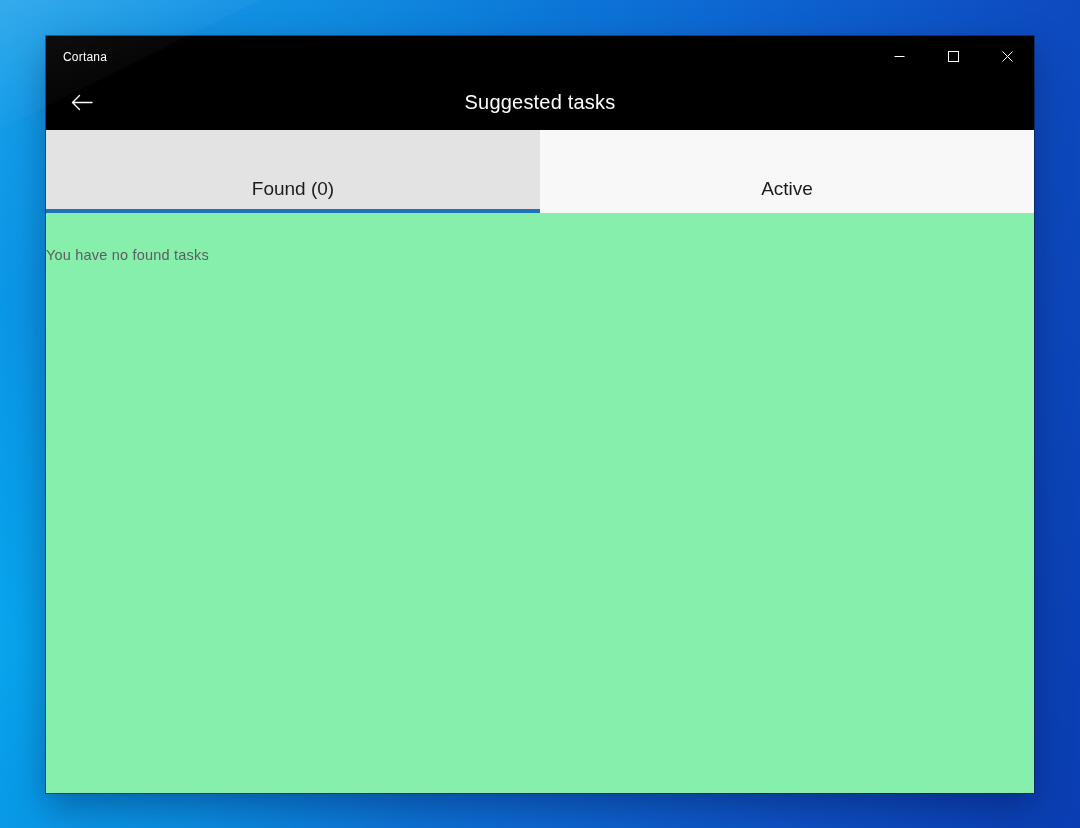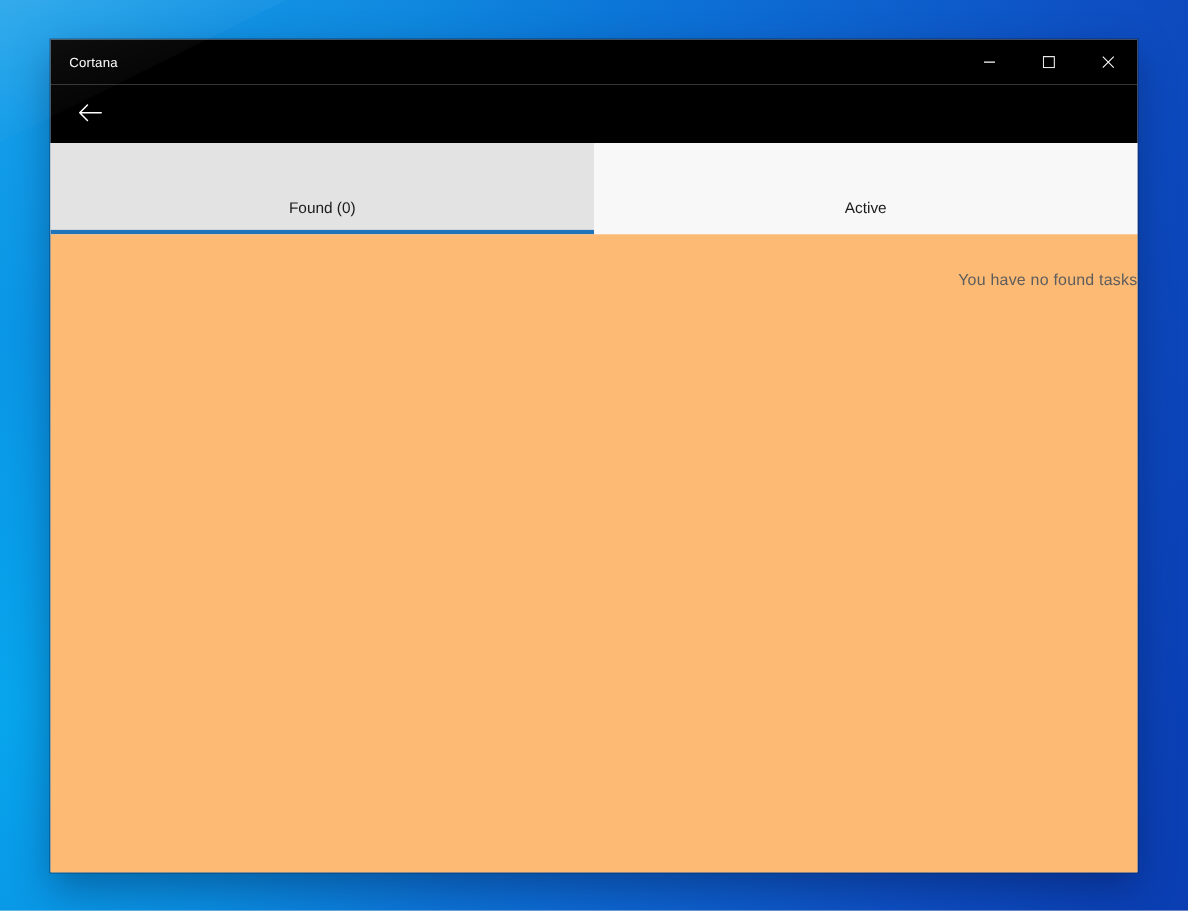--- a/index.html
+++ b/index.html
@@ -60,31 +60,31 @@
   }
   .page-title {
     color: #fff; font-size: 20px; font-weight: 400; letter-spacing: .2px;
     padding-bottom: 2px;
   }
 
   
   .tabs { display: flex; height: 83px; flex: 0 0 auto; background: #f8f8f8; }
   .tab {
     flex: 1 1 0; border: none; background: transparent; cursor: default;
-    font-family: inherit; font-size: 14px; color: #1b1b1b;
+    font-family: inherit; font-size: 19px; color: #1b1b1b;
     display: flex; align-items: center; justify-content: center;
     padding-top: 38px; border-bottom: 4px solid transparent;
   }
   .tab.selected {
     background: #e3e3e3;
     border-bottom: 4px solid #1e73b9;
   }
 
   
-  .content { flex: 1 1 auto; background: #fdba74; text-align: right; }
+  .content { flex: 1 1 auto; background: #86efac; text-align: left; }
   .empty-message {
     margin-top: 34px; font-size: 14.5px; color: #5d5d5d; letter-spacing: .2px;
   }
 </style>
 </head>
 <body>
 
 <div class="desktop">
 
   <div class="window">
@@ -118,20 +118,21 @@
     </div>
 
     <div class="header">
       <button class="back-btn">
         <span>
           <svg width="22" height="17" viewBox="0 0 22 17">
             <path d="M21 8.5 H1.5 M8.5 1.5 L1.5 8.5 L8.5 15.5" fill="none" stroke="#ffffff" stroke-width="1.4" stroke-linecap="round" stroke-linejoin="round"></path>
           </svg>
         </span>
       </button>
+      <span class="page-title">Suggested tasks</span>
     </div>
 
     <div class="tabs">
       <button class="tab selected">Found (0)</button>
       <button class="tab">Active</button>
     </div>
 
     <div class="content">
       <div class="empty-message">You have no found tasks</div>
     </div>

